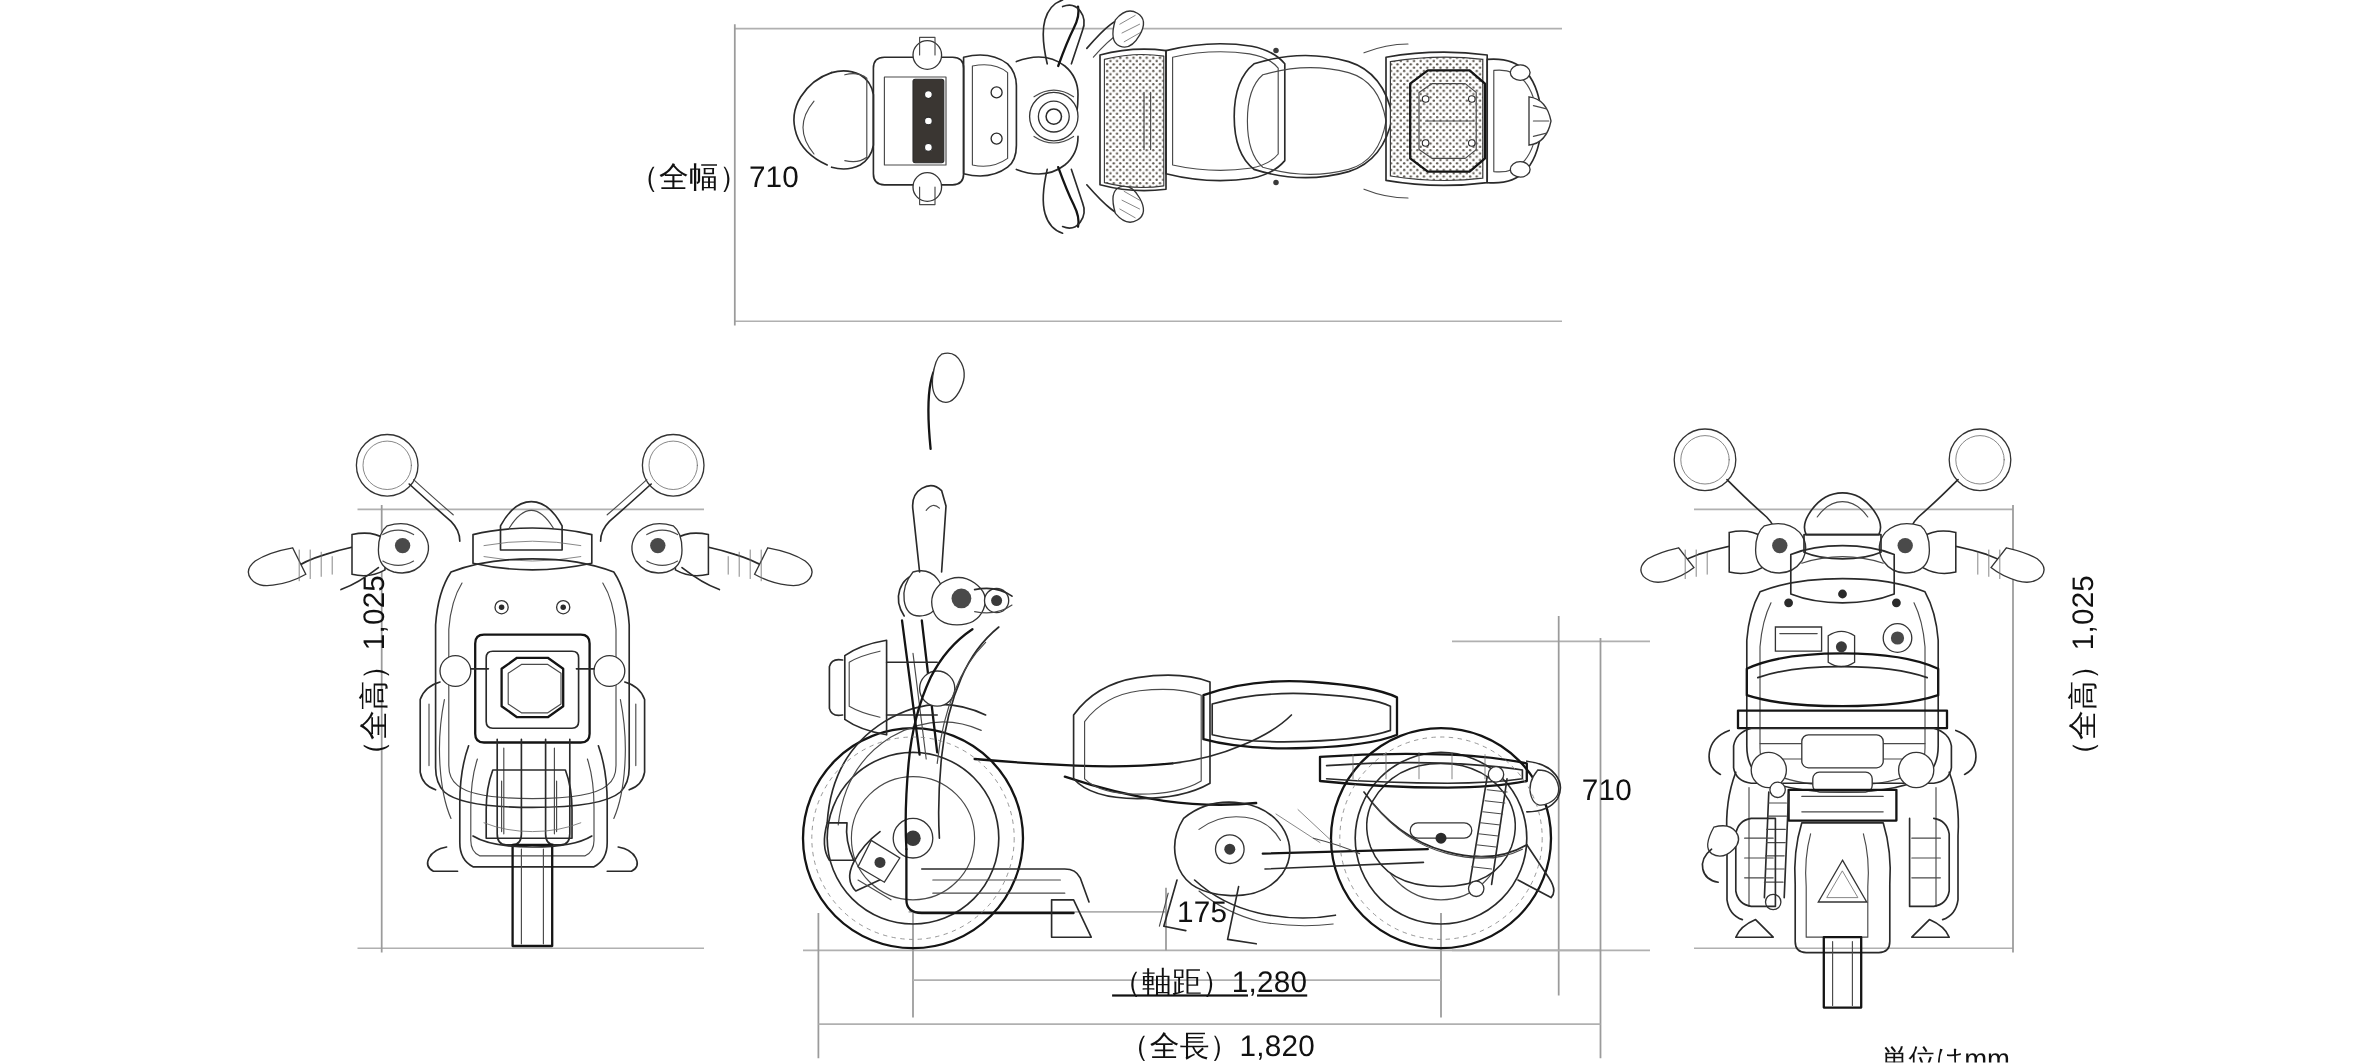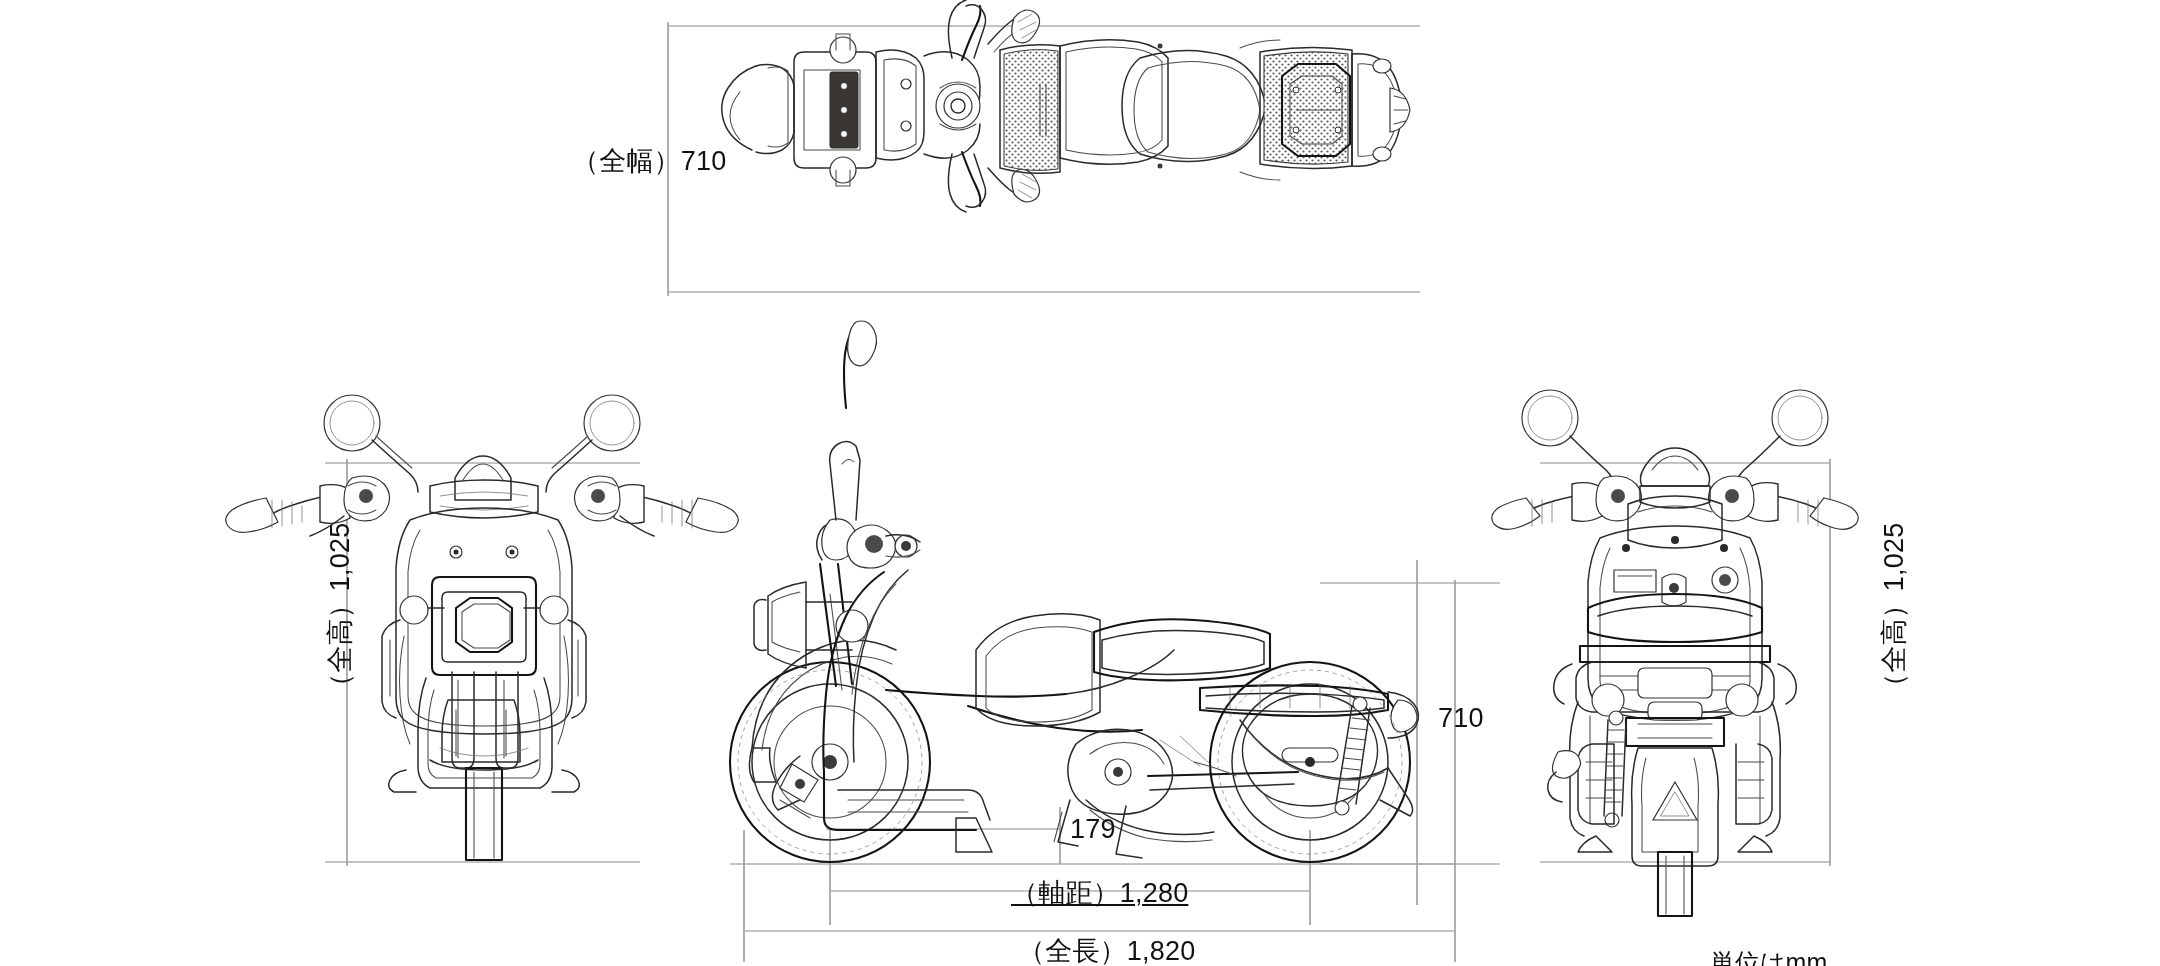--- a/index.html
+++ b/index.html
@@ -483,21 +483,21 @@
       <path class="art-thin" d="M1666 856 l0 58 M1684 856 l0 58"></path>
     </g>
   </svg>
 
   <div class="dimlabel" style="left:572px; top:143px;">（全幅）710</div>
 
   <div class="dimlabel vert" style="left:322px; top:700px;">（全高）1,025</div>
 
   <div class="dimlabel" style="left:1438px; top:703px;">710</div>
 
-  <div class="dimlabel" style="left:1070px; top:814px;">179</div>
+  <div class="dimlabel" style="left:1070px; top:814px;">175</div>
 
   <div class="dimlabel" style="left:1011px; top:875px;text-decoration:underline;">（軸距）1,280</div>
 
   <div class="dimlabel" style="left:1018px; top:933px;">（全長）1,820</div>
 
   <div class="dimlabel vert" style="left:1876px; top:700px;">（全高）1,025</div>
 
   <div class="units" style="left:1710px; top:931px;">単位はmm</div>
 
 </div>

